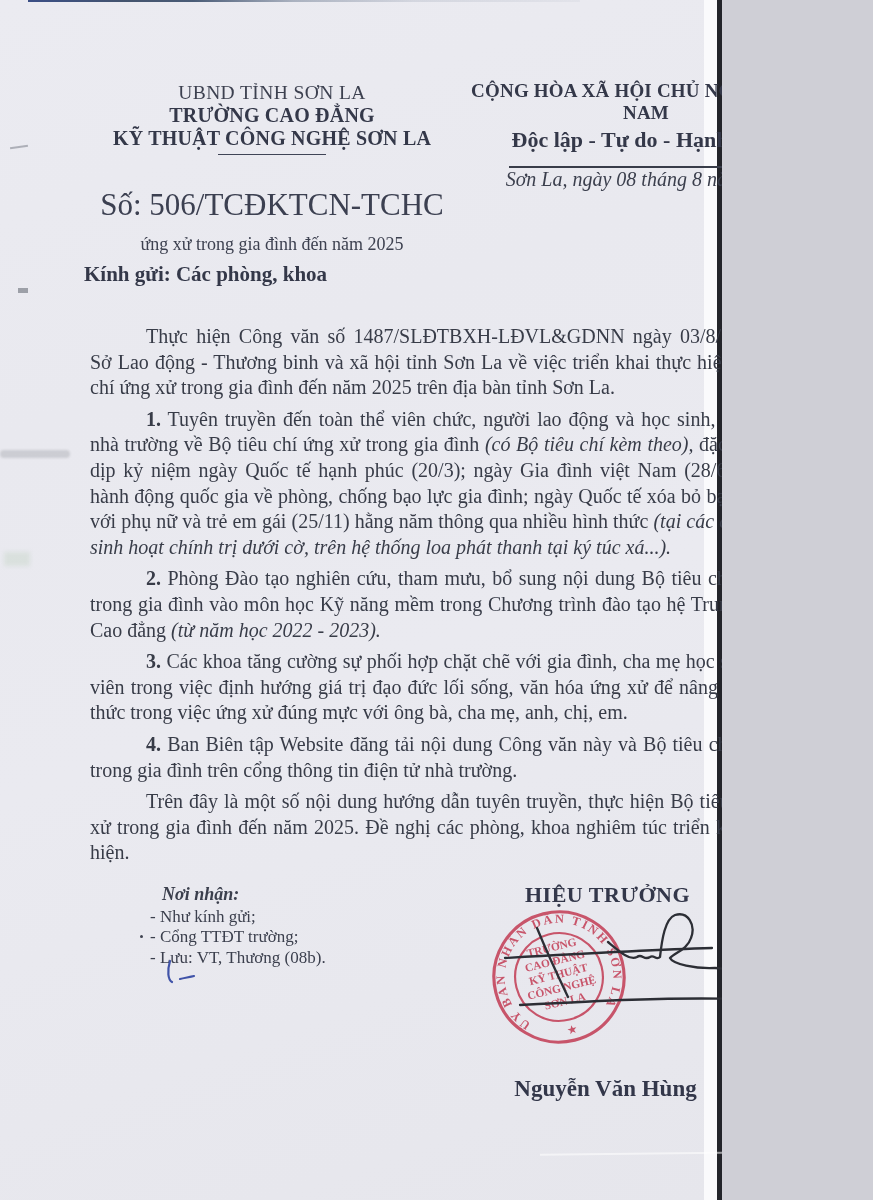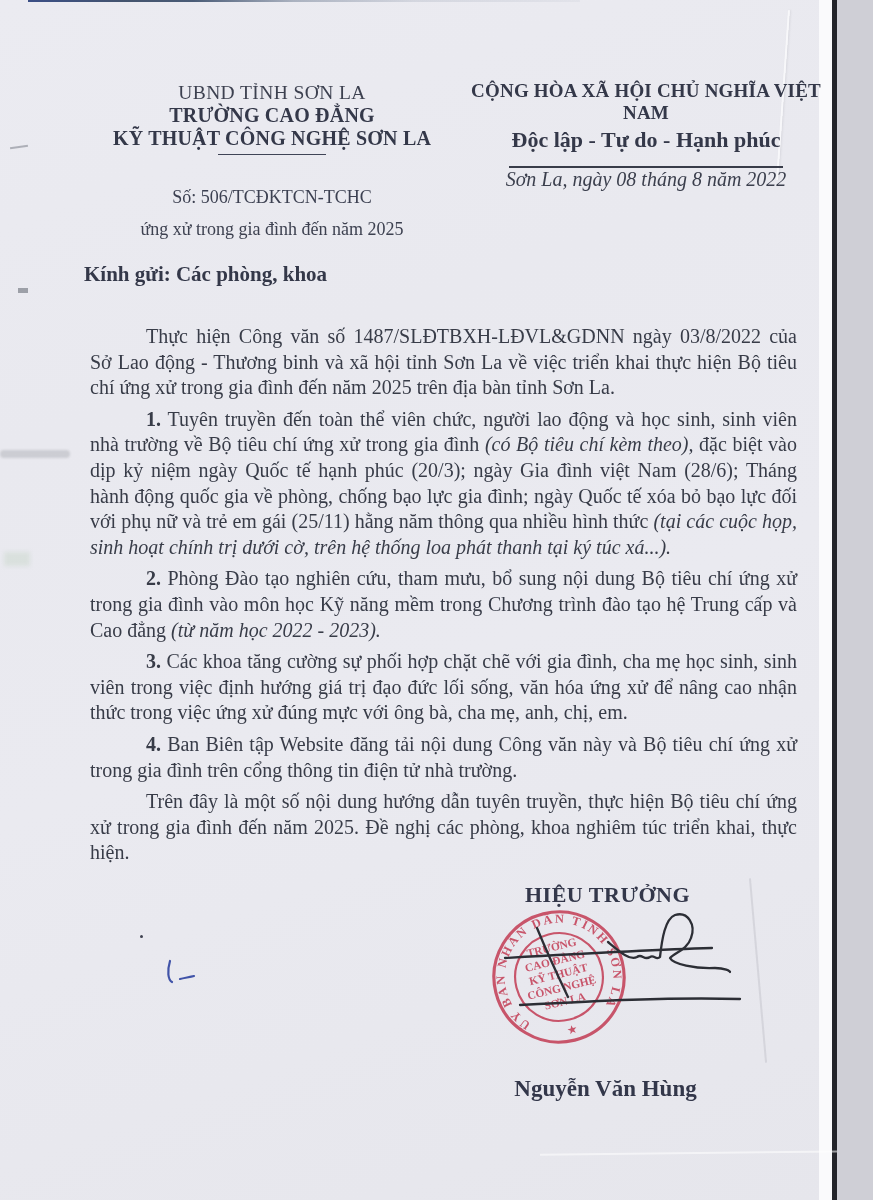--- a/index.html
+++ b/index.html
@@ -1,17 +1,17 @@
 <!DOCTYPE html>
 <html><head>
 <meta charset="utf-8">
 <style>
   html,body{margin:0;padding:0;background:#cfcfd6;}
   .page{
-    position:relative;width:837px;height:1200px;overflow:hidden;
+    position:relative;width:722px;height:1200px;overflow:hidden;
     background:linear-gradient(160deg,#ebebf1 0%,#e9e9ef 30%,#eaeaf0 55%,#e6e6ec 100%);
     font-family:"Liberation Serif","DejaVu Serif",serif;
     color:#383c48;
   }
   
   .scan-top-line{position:absolute;left:28px;top:0;width:552px;height:2.4px;
     background:linear-gradient(90deg,#3b4f86 0%,#44546e 18%,#4a5c77 30%,rgba(74,92,119,.4) 48%,rgba(74,92,119,.14) 70%,rgba(74,92,119,.05) 100%);}
   .edge-white{position:absolute;right:5px;top:0;width:13px;height:1200px;background:#fafafc;}
   .edge-dark{position:absolute;right:0;top:0;width:5px;height:1200px;background:#23242a;}
   .smudge-a{position:absolute;left:0;top:450px;width:70px;height:8px;background:rgba(130,132,140,.28);border-radius:4px;filter:blur(1.2px);}
@@ -21,21 +21,21 @@
   .crease-a{position:absolute;left:782px;top:10px;width:2px;height:170px;background:rgba(255,255,255,.65);transform:rotate(4deg);box-shadow:1px 0 2px rgba(90,90,100,.12);}
   .crease-b{position:absolute;left:757px;top:878px;width:2px;height:185px;background:rgba(120,120,132,.16);transform:rotate(-5deg);}
   .crease-c{position:absolute;left:540px;top:1152px;width:320px;height:2px;background:rgba(255,255,255,.55);transform:rotate(-.6deg);}
   .ink-dot{position:absolute;left:140px;top:935px;width:3px;height:3px;border-radius:50%;background:#3f4250;}
 
   
   .issuer{position:absolute;left:62px;top:82px;width:420px;text-align:center;}
   .issuer-parent{font-size:19.5px;letter-spacing:.4px;color:#3d4150;}
   .issuer-org{font-size:20px;font-weight:bold;letter-spacing:.2px;line-height:22.5px;color:#343849;}
   .issuer-rule{width:108px;height:0;border-bottom:1.7px solid #3f4456;margin:5px auto 7px auto;}
-  .doc-number{font-size:18px;color:#3c4051;margin-top:32px;}
+  .doc-number{font-size:31px;color:#3c4051;margin-top:32px;}
   .doc-subject{font-size:18px;line-height:21.5px;margin-top:11px;color:#3d4150;}
 
   .national{position:absolute;left:448px;top:80px;width:396px;text-align:center;}
   .motto1{font-size:19px;font-weight:bold;letter-spacing:.2px;color:#343849;}
   .motto2{display:inline-block;font-size:22px;font-weight:bold;border-bottom:2px solid #383c49;padding:0 3px 13px 3px;margin-top:3px;color:#343849;}
   .dateline{font-size:20px;font-style:italic;color:#3b3f4d;}
 
   .salutation{position:absolute;left:84px;top:262px;width:719px;text-align:left;font-weight:bold;font-size:21px;color:#343849;}
 
   .body-text{position:absolute;left:84px;top:318px;width:719px;font-size:20px;line-height:25.6px;text-align:justify;color:#383c48;}
@@ -91,20 +91,26 @@
 
   <div class="body-text">
       <p class="para"><span>Thực hiện Công văn số 1487/SLĐTBXH-LĐVL&amp;GDNN ngày 03/8/2022 của Sở Lao động - Thương binh và xã hội tỉnh Sơn La về việc triển khai thực hiện Bộ tiêu chí ứng xử trong gia đình đến năm 2025 trên địa bàn tỉnh Sơn La.</span></p>
       <p class="para"><span class="b">1.</span><span> Tuyên truyền đến toàn thể viên chức, người lao động và học sinh, sinh viên nhà trường về Bộ tiêu chí ứng xử trong gia đình </span><span class="i">(có Bộ tiêu chí kèm theo),</span><span> đặc biệt  vào dịp kỷ niệm ngày Quốc tế hạnh phúc (20/3); ngày Gia đình việt Nam (28/6); Tháng hành động quốc gia về phòng, chống bạo lực gia đình; ngày Quốc tế xóa bỏ bạo lực đối với phụ nữ và trẻ em gái (25/11) hằng năm thông qua nhiều hình thức </span><span class="i">(tại các cuộc họp, sinh hoạt chính trị dưới cờ, trên hệ thống loa phát thanh tại ký túc xá...).</span></p>
       <p class="para"><span class="b">2.</span><span> Phòng Đào tạo nghiên cứu, tham mưu, bổ sung nội dung Bộ tiêu chí ứng xử trong gia đình vào môn học Kỹ năng mềm trong Chương trình đào tạo hệ Trung cấp và Cao đẳng </span><span class="i">(từ năm học 2022 - 2023).</span></p>
       <p class="para"><span class="b">3.</span><span> Các khoa tăng cường sự phối hợp chặt chẽ với gia đình, cha mẹ học sinh, sinh viên trong việc định hướng giá trị đạo đức lối sống, văn hóa ứng xử để nâng cao nhận thức trong việc ứng xử đúng mực với ông bà, cha mẹ, anh, chị, em.</span></p>
       <p class="para"><span class="b">4.</span><span> Ban Biên tập Website đăng tải nội dung Công văn này và Bộ tiêu chí ứng xử trong gia đình trên cổng thông tin điện tử nhà trường.</span></p>
       <p class="para"><span>Trên đây là một số nội dung hướng dẫn tuyên truyền, thực hiện Bộ tiêu chí ứng xử trong gia đình đến năm 2025. Đề nghị các phòng, khoa nghiêm túc triển khai, thực hiện.</span></p>
     </div>
 
+  <div class="recipients">
+    <div class="recipients-label">Nơi nhận:</div>
+    <div>- Như kính gửi;</div>
+    <div>- Cổng TTĐT trường;</div>
+    <div>- Lưu: VT, Thương (08b).</div>
+  </div>
 
   <div class="signer-title">HIỆU TRƯỞNG</div>
 
   <svg class="stamp" viewBox="0 0 140 140">
     <circle cx="70" cy="70" r="66" fill="none" stroke="#d94f66" stroke-width="3.2"></circle>
     <circle cx="70" cy="70" r="44.5" fill="none" stroke="#d94f66" stroke-width="2.2"></circle>
     <defs>
       <path id="ringPath" d="M 31.1 108.9 A 55 55 0 1 1 108.9 108.9" fill="none"></path>
     </defs>
     <text font-size="12.5" font-weight="bold" fill="#d94f66" font-family="Liberation Serif, DejaVu Serif, serif">

